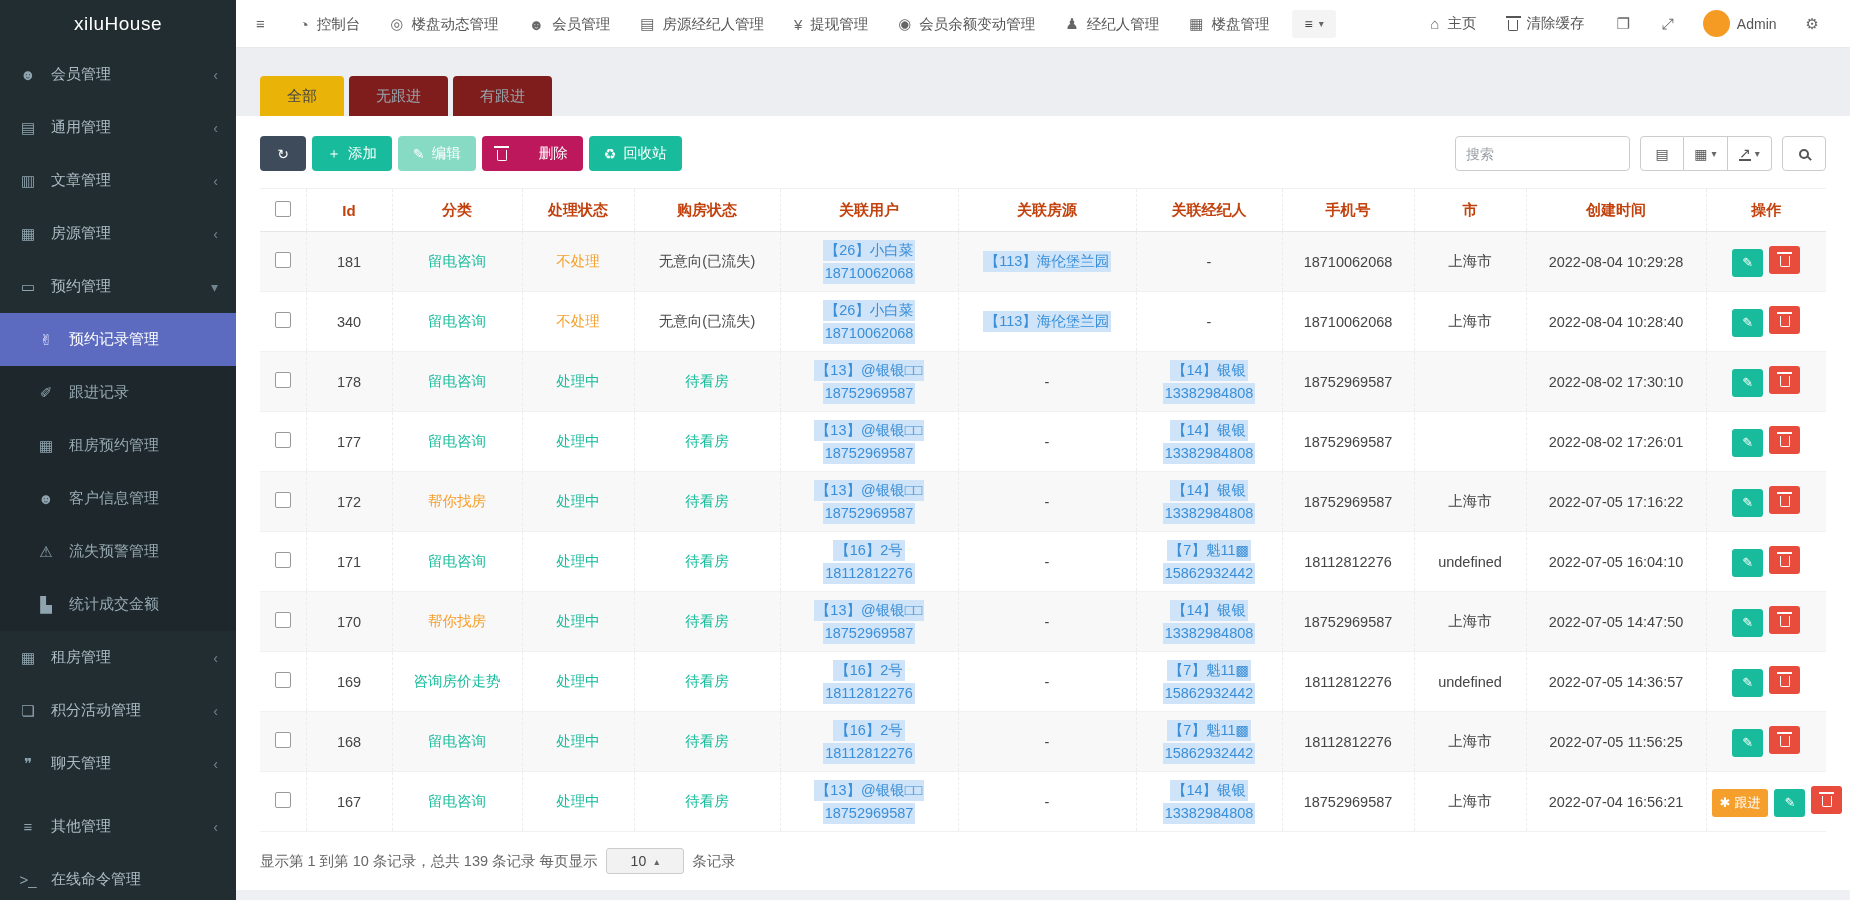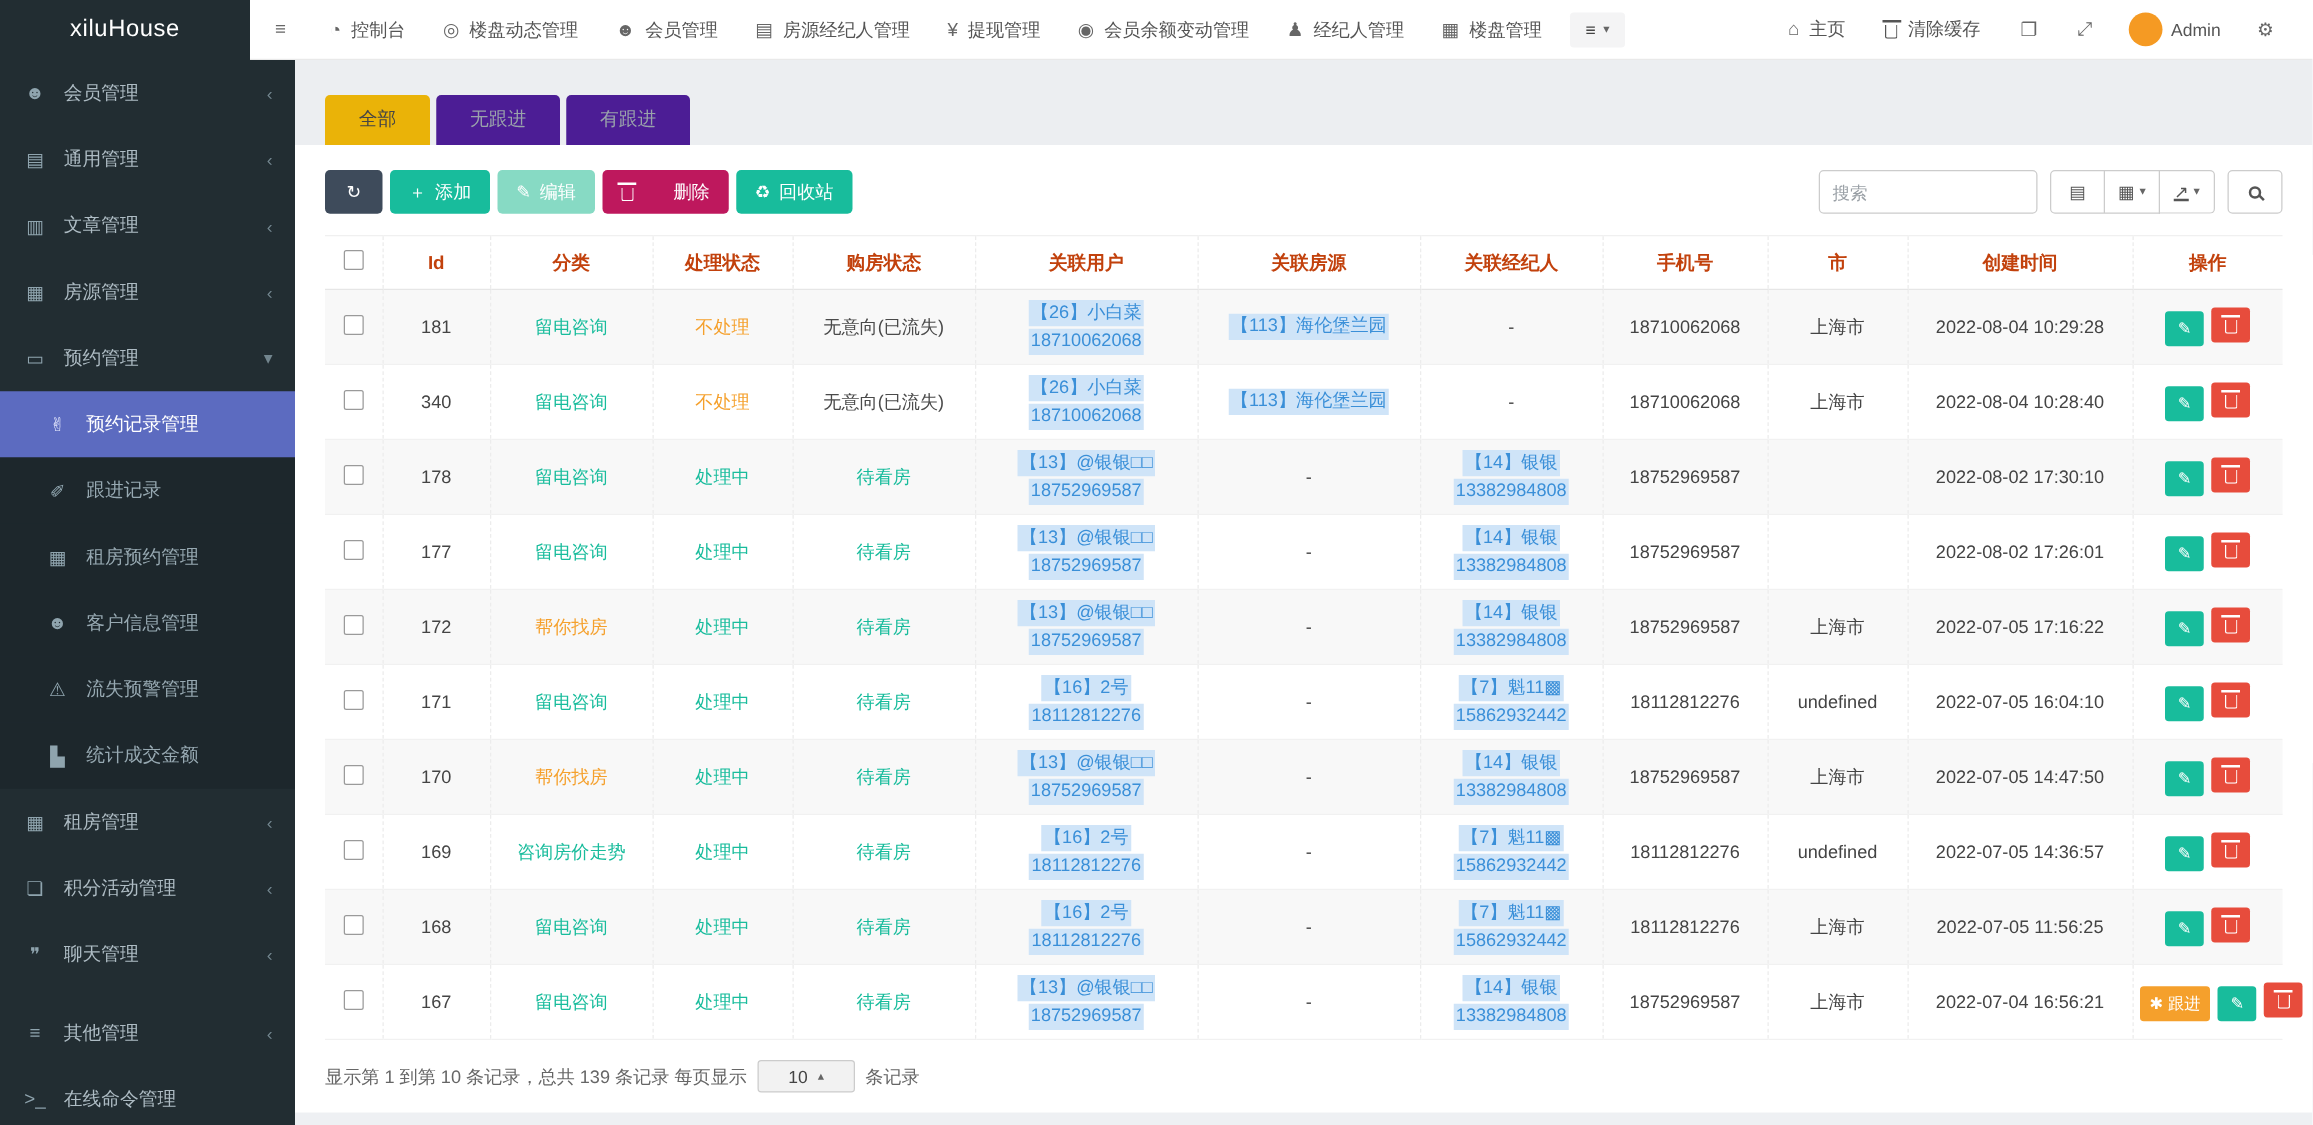--- a/index.html
+++ b/index.html
@@ -1,21 +1,21 @@
 <!DOCTYPE html>
 <html><head>
 <meta charset="utf-8">
 <style>
   * { box-sizing: border-box; margin: 0; padding: 0; }
   html,body { width:1850px; height:900px; overflow:hidden; }
   body { font-family:"Liberation Sans","DejaVu Sans",sans-serif; background:#eef0f3; font-size:14px; color:#444; }
 
   
   .topbar { position:fixed; top:0; left:0; width:1850px; height:48px; background:#fff; display:flex; z-index:20; border-bottom:1px solid #e9e9e9; }
-  .logo { width:200px; height:48px; background:#222d32; color:#fff; font-size:19px; display:flex; align-items:center; justify-content:center; letter-spacing:.5px; }
+  .logo { width:236px; height:48px; background:#222d32; color:#fff; font-size:19px; display:flex; align-items:center; justify-content:center; letter-spacing:.5px; }
   .nav-main { flex:1; display:flex; align-items:center; }
   .nav-item { display:flex; align-items:center; gap:8px; padding:0 15px; height:48px; color:#555; font-size:14.5px; cursor:pointer; white-space:nowrap; }
   .nav-item .icon { font-size:15px; color:#666; }
   .nav-burger { padding:0 20px; font-size:18px; color:#444; }
   .nav-dd { background:#f4f4f5; border-radius:3px; margin-left:8px; padding:6px 12px; display:flex; align-items:center; gap:6px; color:#444; cursor:pointer; }
   .nav-right { display:flex; align-items:center; gap:2px; padding-right:16px; }
   .avatar { width:27px; height:27px; border-radius:50%; background:#f59a23; display:inline-block; margin-right:7px; }
   .admin-item { display:flex; align-items:center; padding:0 12px; color:#555; }
 
   
@@ -26,21 +26,21 @@
   .side-item.sub { padding-left:36px; background:#1d272c; color:#97a9b2; }
   .side-item.sub.active { background:#5c6bc0; color:#fff; }
   .side-item.sub.active .icon { color:#e8ebff; }
   .side-item.gap-top { margin-top:10px; }
 
   
   .main { margin-left:236px; padding-top:48px; }
   .tabs-strip { background:#eceef1; padding:28px 24px 0 24px; display:flex; }
   .tab { height:40px; line-height:40px; padding:0 27px; font-size:15px; margin-right:5px; border-radius:4px 4px 0 0; cursor:pointer; }
   .tab.active { background:#eab308; color:#454545; }
-  .tab.inactive { background:#4c1d95; color:#9aa3ab; }
+  .tab.inactive { background:#7f1d1d; color:#9aa3ab; }
 
   .panel { background:#fff; padding:20px 24px 0 24px; min-height:734px; }
 
   
   .toolbar { display:flex; align-items:center; margin-bottom:17px; }
   .btn { height:35px; border:none; border-radius:4px; color:#fff; font-size:14.5px; display:inline-flex; align-items:center; gap:7px; padding:0 15px; margin-right:6px; cursor:pointer; font-family:inherit; }
   .btn .icon { font-size:14px; }
   .btn-refresh { background:#3e4b5b; width:46px; justify-content:center; padding:0; font-size:16px; }
   .btn-add { background:#18bc9c; }
   .btn-edit { background:#87dac4; }

